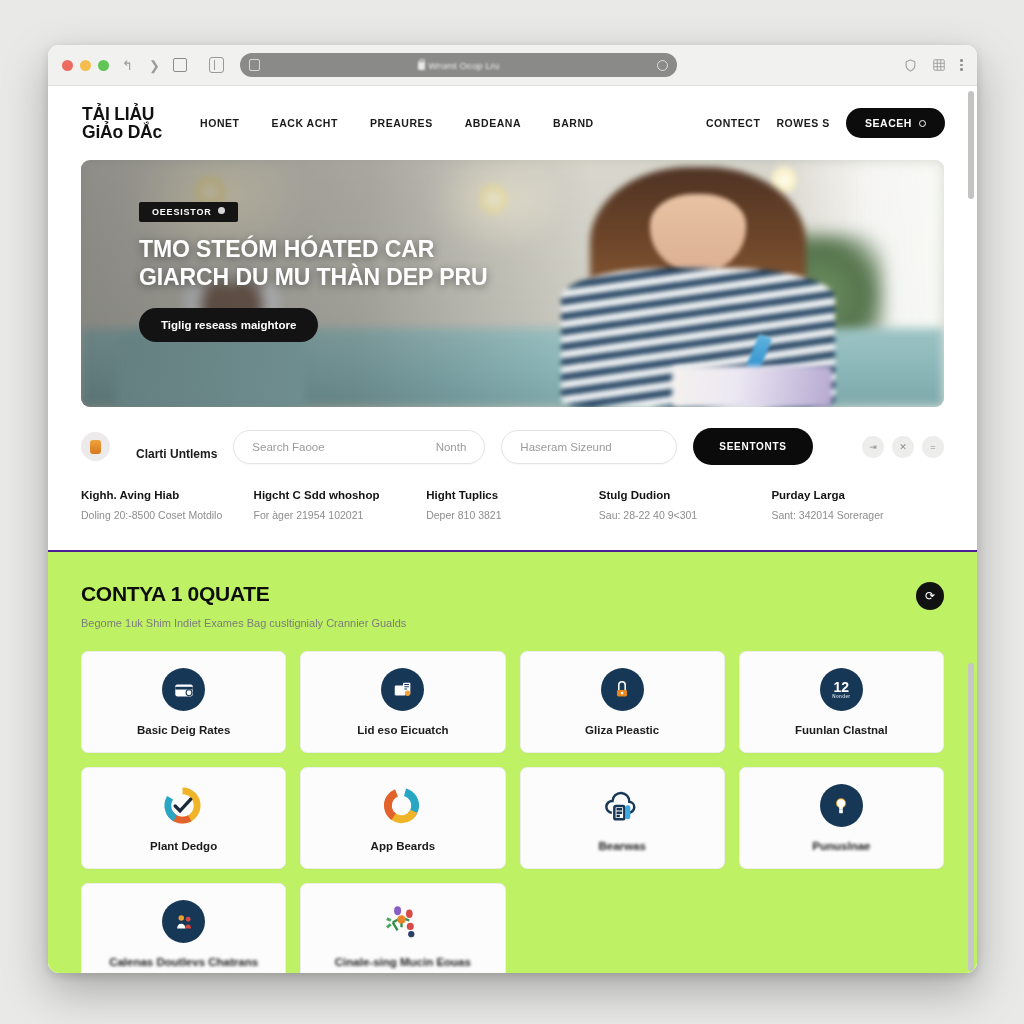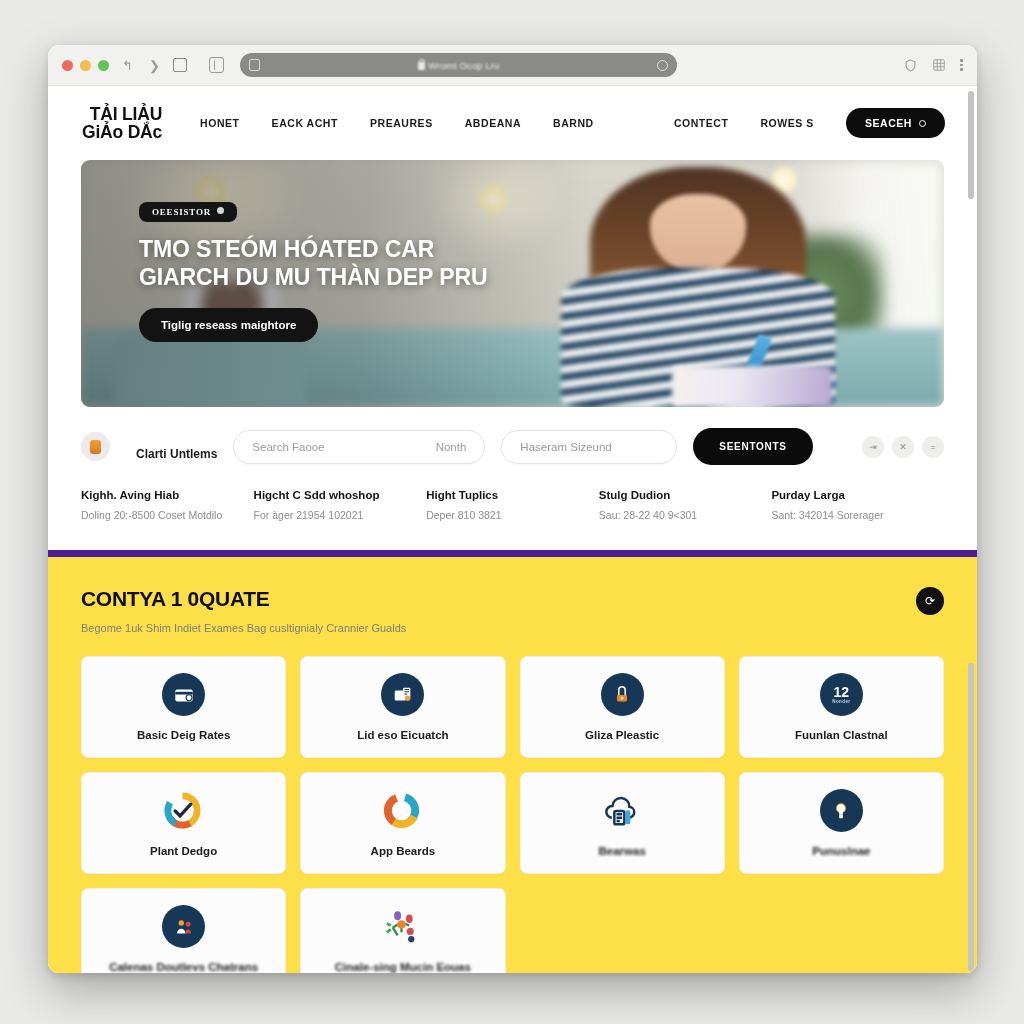--- a/index.html
+++ b/index.html
@@ -126,31 +126,31 @@
   #site-header {
     height: 74px;
     background: #fff;
     display: flex; align-items: center;
     padding: 0 32px 0 34px;
   }
   #logo {
     font-weight: 800; font-size: 17.5px; line-height: 18px;
     color: #111; letter-spacing: -.2px;
     filter: blur(.35px);
-    margin-right: 38px; white-space: nowrap; text-align: right;
+    margin-right: 38px; white-space: nowrap;
   }
   #logo .l2 { display:block; }
 
   #main-nav { display: flex; gap: 32px; align-items: center; }
   .nav-link {
     font-size: 10.5px; font-weight: 700; color: #1a1a1a;
     letter-spacing: .55px; white-space: nowrap;
     filter: blur(.6px);
   }
-  #header-right { margin-left: auto; display: flex; align-items: center; gap: 32px; }
+  #header-right { margin-left: auto; display: flex; align-items: center; gap: 16px; }
   #search-btn {
     background: #0c0c0c; color: #fff;
     border-radius: 18px;
     padding: 9px 19px;
     font-size: 10.5px; font-weight: 700; letter-spacing: .55px;
     display: flex; align-items: center; gap: 7px;
     filter: blur(.35px); border: none;
     font-family: inherit;
   }
   #search-btn .mag {
@@ -219,24 +219,23 @@
   #hero .pencil { position:absolute; right:26%; bottom:15%; width:5%; height:15%;
     background: linear-gradient(160deg,#5fb4e0,#2f8fcb);
     transform: rotate(22deg); border-radius: 2px; filter: blur(1.8px); }
   #hero .vignette { position:absolute; inset:0;
     background: linear-gradient(95deg, rgba(30,30,30,.40) 0%, rgba(30,30,30,.26) 33%, rgba(30,30,30,0) 58%); }
 
   #hero-content { position: absolute; left: 58px; top: 41px; z-index: 5; }
   #hero-badge {
     display: inline-flex; align-items: flex-start; gap: 6px;
     background: #141414; color: #fff;
-    border-radius: 8px; padding: 5px 13px;
+    border-radius: 2px; padding: 5px 13px;
     font-size: 9px; font-weight: 800; letter-spacing: .8px;
     filter: blur(.55px);
-    font-family: Liberation Serif, serif;
   }
   #hero-badge .dotg { width:7px;height:7px;border-radius:50%;background:#d6d6d6;display:inline-block; }
   #hero-title {
     margin-top: 13px;
     color: #fff;
     font-size: 23px; font-weight: 800; line-height: 28px;
     letter-spacing: -.1px;
     text-shadow: 0 2px 8px rgba(0,0,0,.45);
     filter: blur(.5px);
   }
@@ -301,22 +300,22 @@
     display: grid;
     grid-template-columns: repeat(5, 1fr);
     gap: 0;
   }
   .stat-title { font-size: 11.5px; font-weight: 700; color: #141414; filter: blur(.55px); white-space: nowrap; }
   .stat-sub { margin-top: 8px; font-size: 10.5px; color: #8d8d8d; filter: blur(.6px); white-space: nowrap; }
 
   
   #grey-section {
     margin-top: 29px;
-    background: #fde047;
-    border-top: 7px solid #4c1d95;
+    background: #bef264;
+    border-top: 2px solid #4c1d95;
     padding: 30px 33px 0 33px;
     min-height: 420px;
   }
   #section-head { display: flex; align-items: flex-start; }
   #section-title {
     font-size: 21px; font-weight: 800; color: #0d0d0d;
     letter-spacing: -.3px; filter: blur(.5px);
   }
   #section-sub {
     margin-top: 11px; font-size: 11px; color: #7d7d7d;

